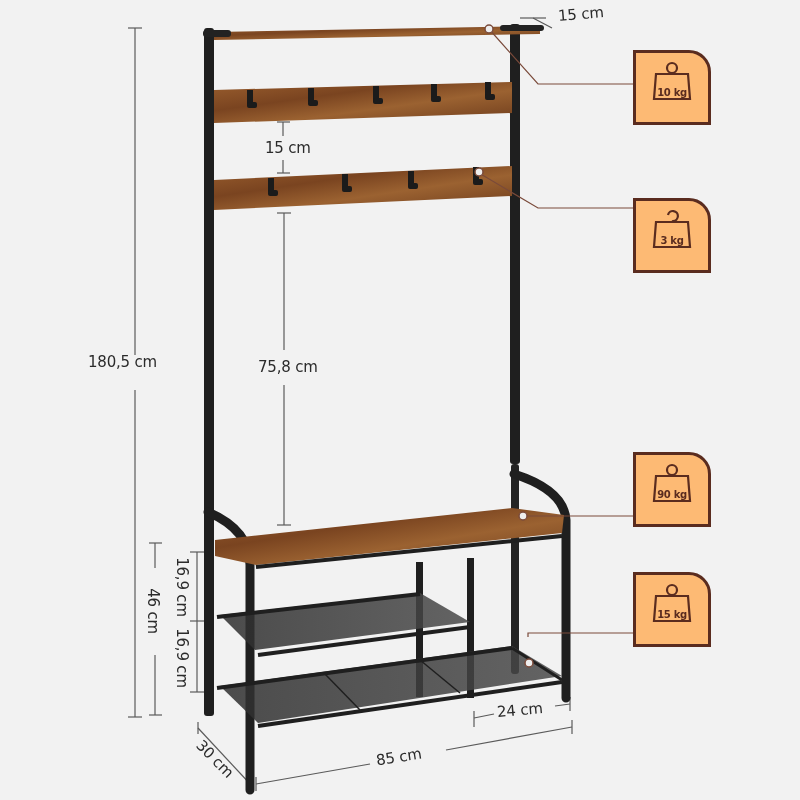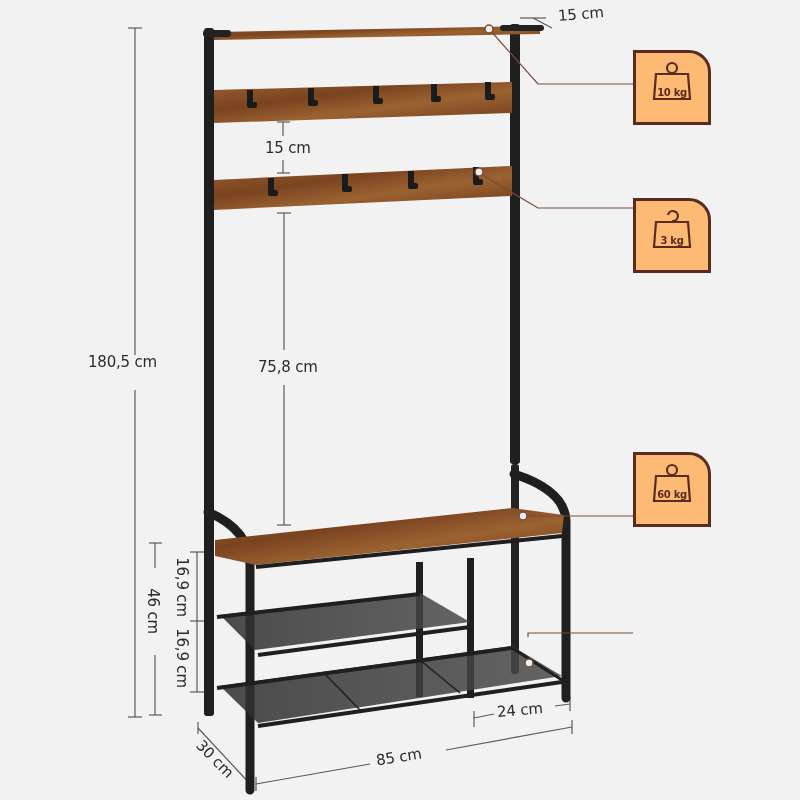--- a/index.html
+++ b/index.html
@@ -170,15 +170,22 @@
         <path d="M24,8 a5,5 0 1 1 5,6 L28,15" fill="none" stroke="#5a2c1f" stroke-width="2.2"></path>
         <polygon points="12,15 44,15 46,40 10,40" fill="none" stroke="#5a2c1f" stroke-width="2.2"></polygon>
       </svg>
   <div class="w">3 kg</div>
 </div>
 <div class="badge" style="left:633px;top:452px;">
   <svg width="56" height="50">
         <circle cx="28" cy="9" r="5" fill="none" stroke="#5a2c1f" stroke-width="2.2"></circle>
         <polygon points="12,15 44,15 46,40 10,40" fill="none" stroke="#5a2c1f" stroke-width="2.2"></polygon>
       </svg>
-  <div class="w">60 kg</div>
+  <div class="w">90 kg</div>
+</div>
+<div class="badge" style="left:633px;top:572px;">
+  <svg width="56" height="50">
+        <circle cx="28" cy="9" r="5" fill="none" stroke="#5a2c1f" stroke-width="2.2"></circle>
+        <polygon points="12,15 44,15 46,40 10,40" fill="none" stroke="#5a2c1f" stroke-width="2.2"></polygon>
+      </svg>
+  <div class="w">15 kg</div>
 </div>
 </div>
 
 </body></html>

